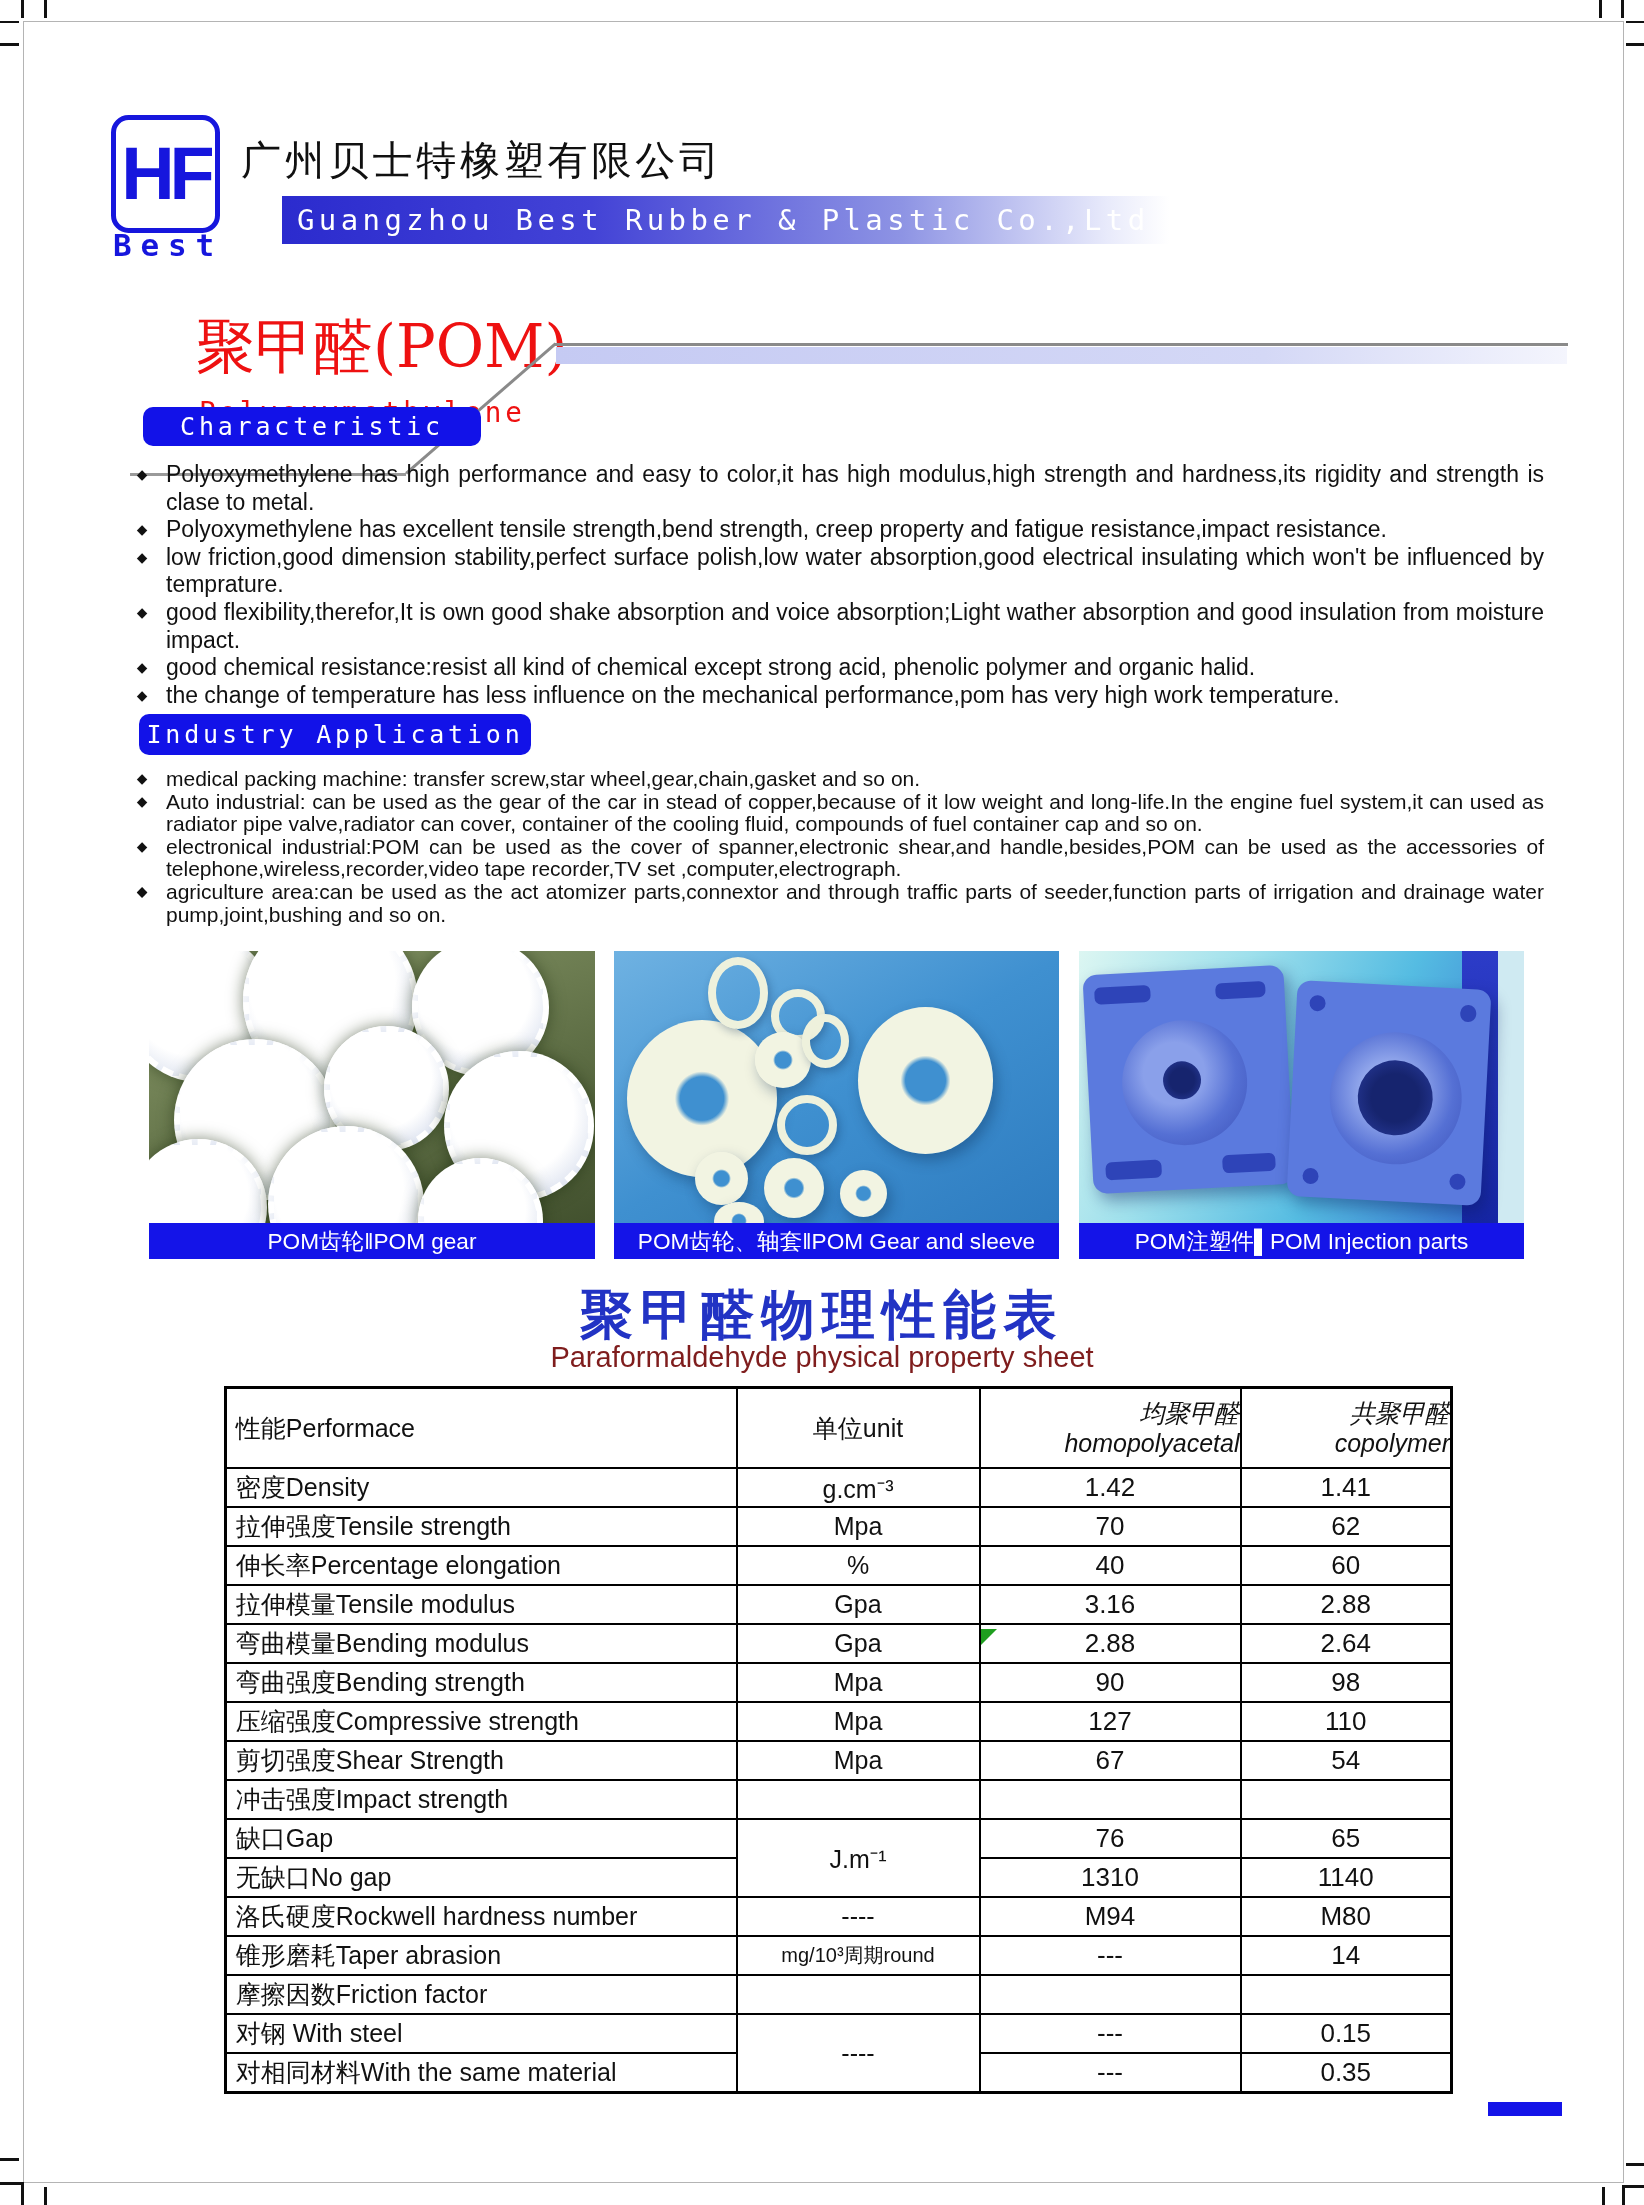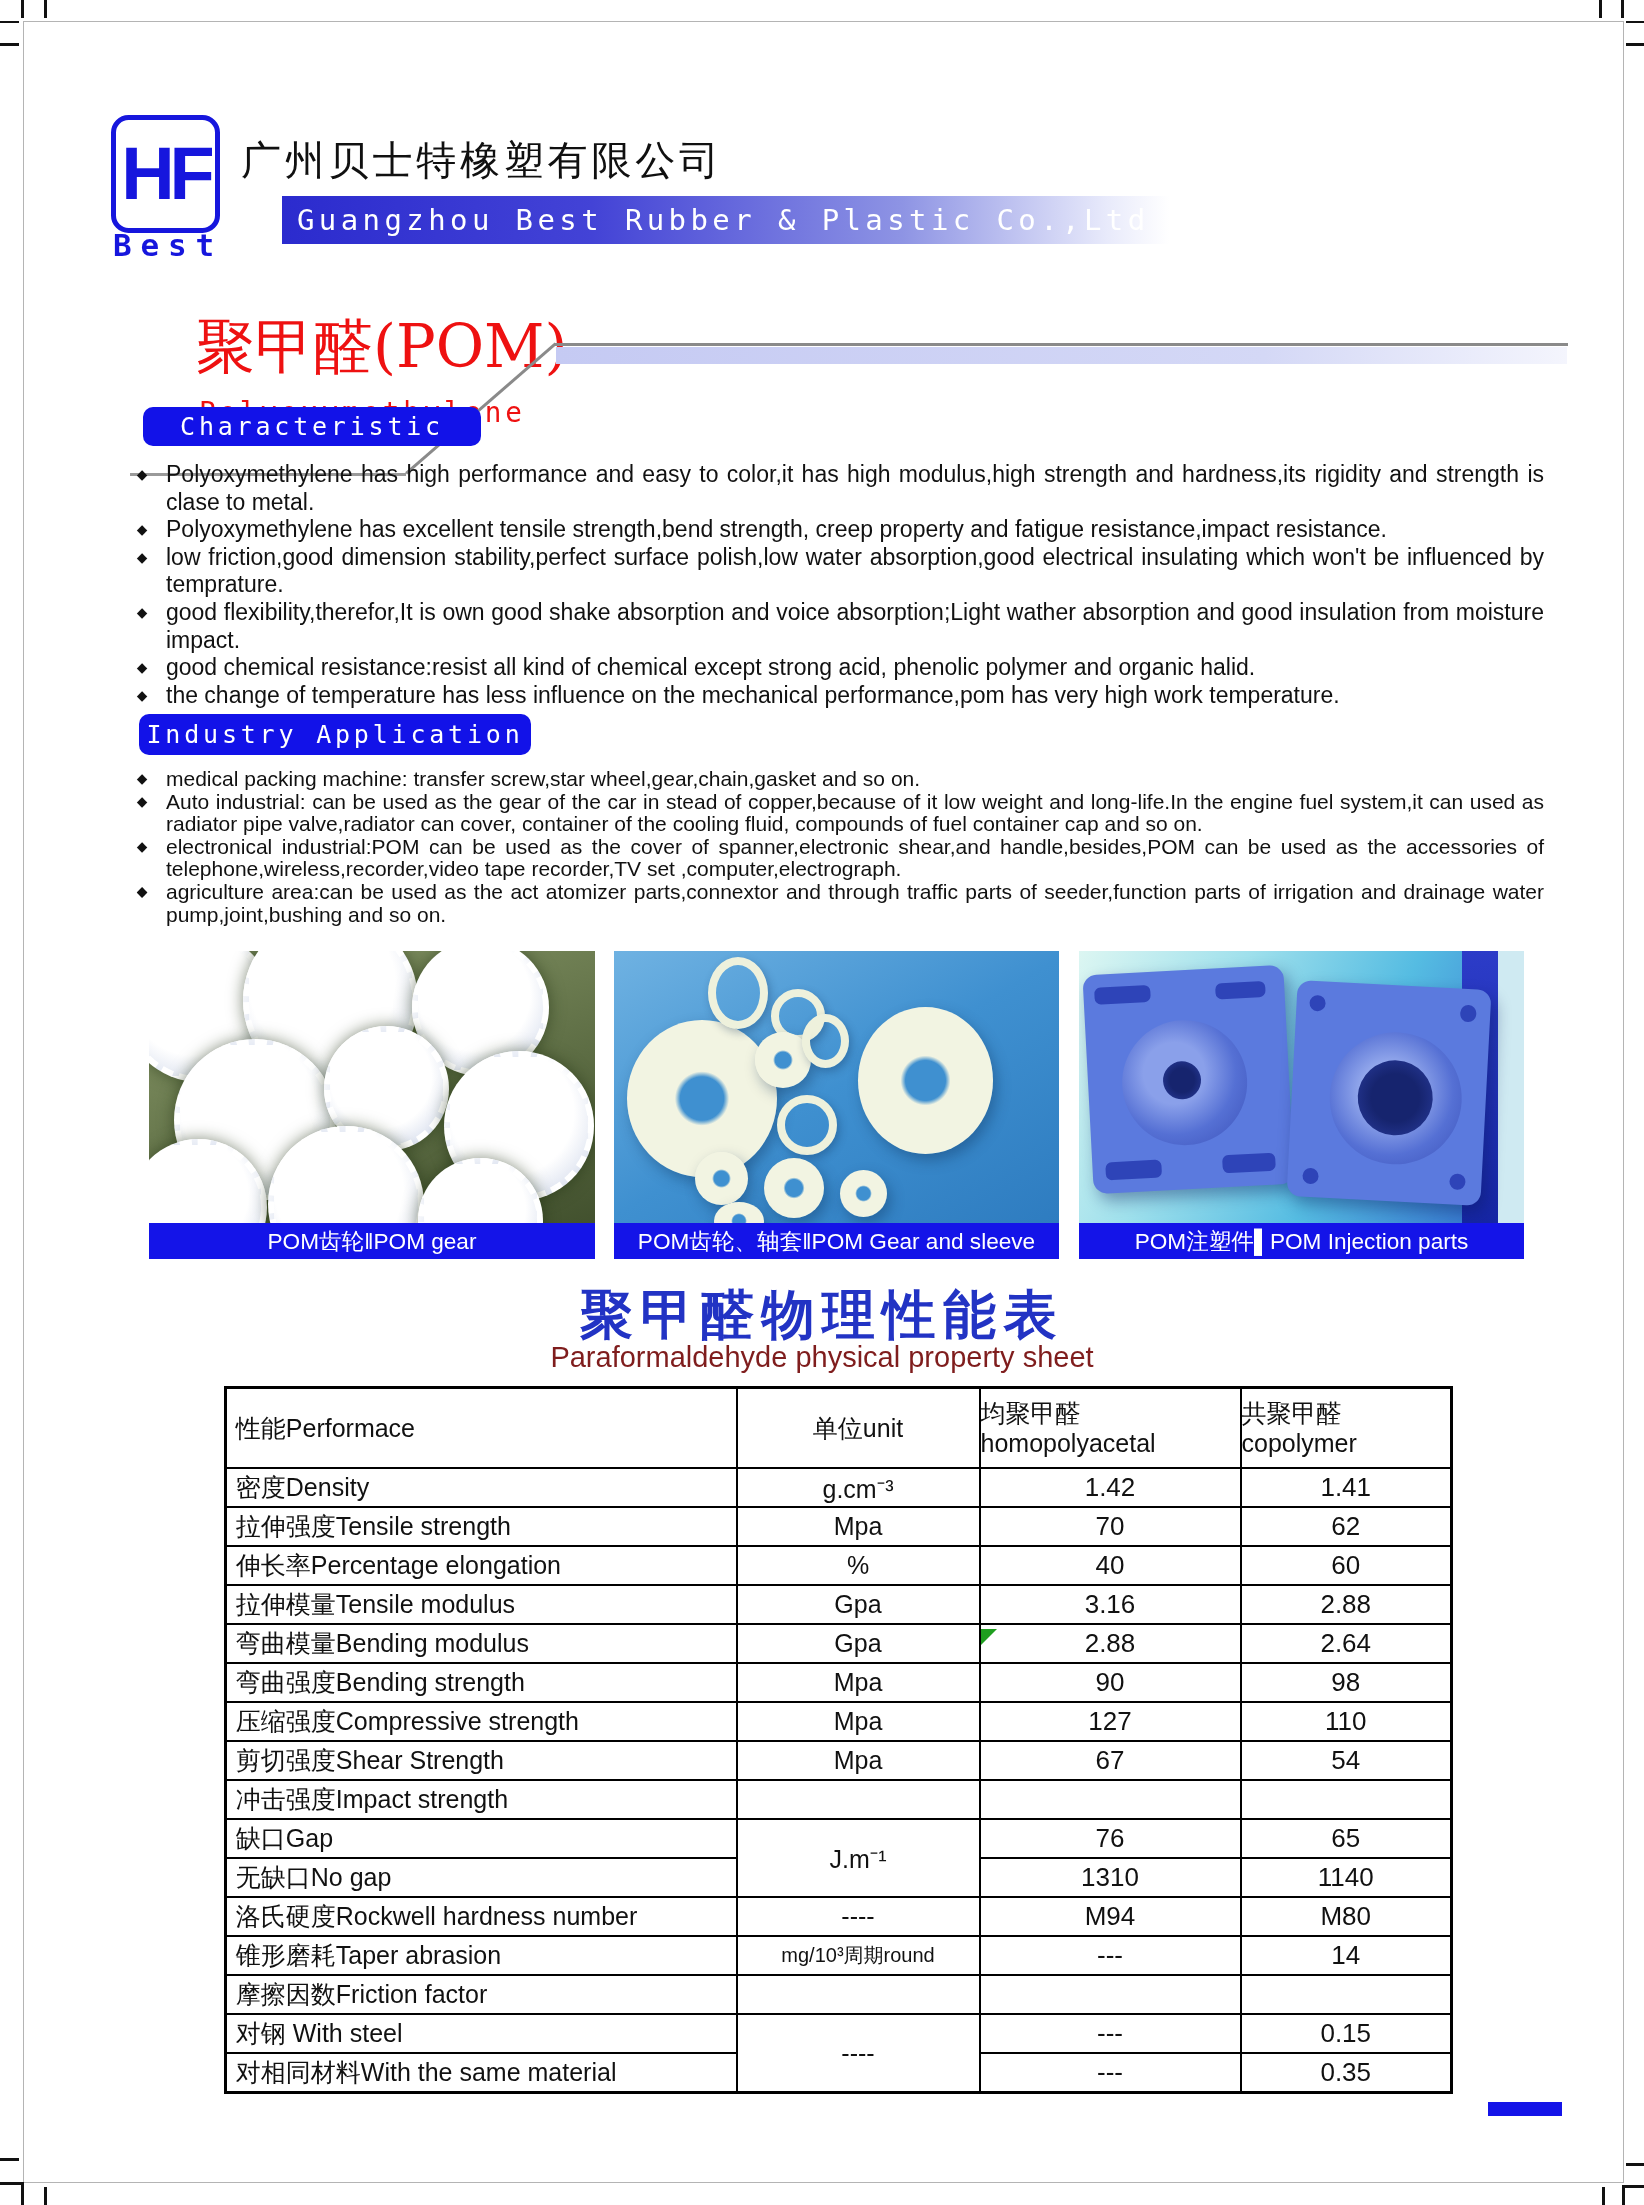--- a/index.html
+++ b/index.html
@@ -77,21 +77,21 @@
   #table-title-en{left:0;top:1341px;width:1644px;text-align:center;font-size:29px;color:#7f1d1d;}
   
   #prop-table{left:224px;top:1386px;width:1226px;border-collapse:collapse;table-layout:fixed;}
   #prop-table td,#prop-table th{border:2.5px solid #000;padding:0;overflow:hidden;font-weight:normal;}
   #prop-table{border:3.1px solid #000;}
   #prop-table th{height:78px;}
   #prop-table td{height:37px;}
   .c-label{text-align:left;padding-left:8.8px !important;font-size:25px;}
   .c-unit{text-align:center;font-size:25px;}
   .c-val{text-align:center;font-size:26px;}
-  .hdr2{line-height:1.2;font-size:25px;text-align:left;}
+  .hdr2{line-height:1.2;font-size:25px;text-align:right;font-style:italic;}
   #green-flag{left:981px;top:1629px;width:0;height:0;border-top:16.3px solid #1f9e1f;
               border-right:16.3px solid transparent;}
   #footer-bar{left:1488px;top:2102px;width:74px;height:14.4px;background:#1414e8;}
 </style>
 </head>
 <body>
 
 <div id="canvas">
 
   <div class="abs" id="page-border"></div>

